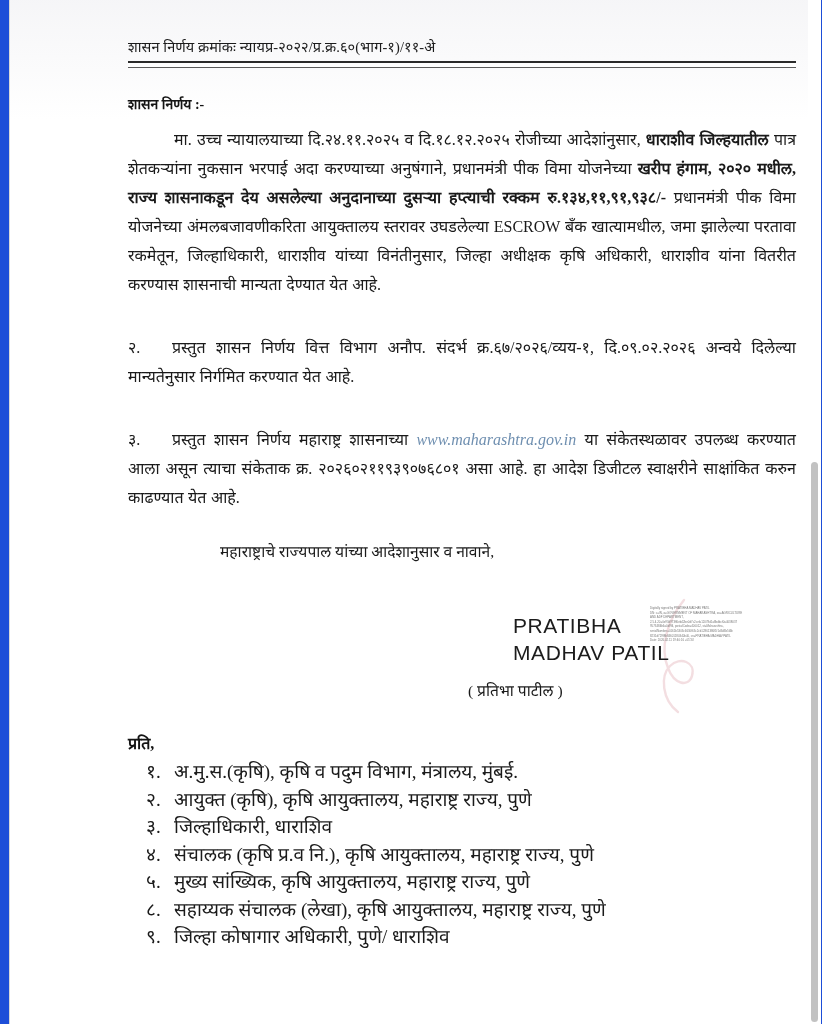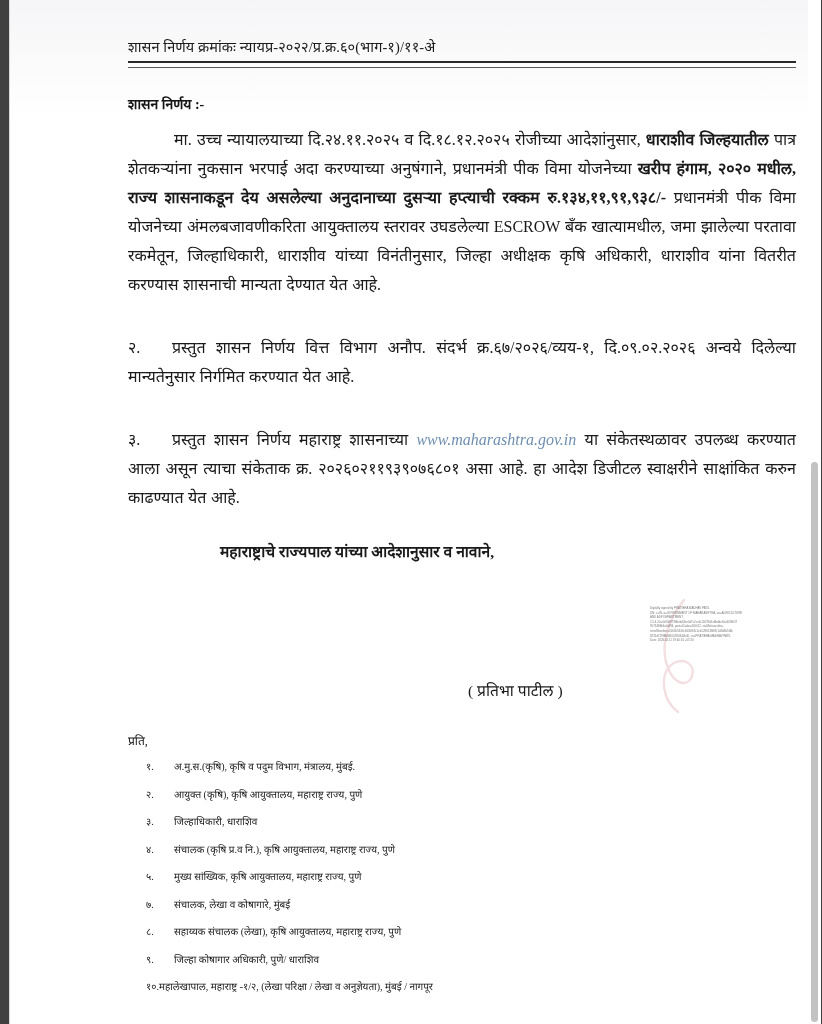--- a/index.html
+++ b/index.html
@@ -13,21 +13,21 @@
     height: 1024px;
     overflow: hidden;
     font-family: "Liberation Serif", "DejaVu Serif", serif;
   }
 
   
   .scan-frame {
     position: relative;
     width: 822px;
     height: 1024px;
-    background: #404040;
+    background: #1d4ed8;
     box-sizing: border-box;
   }
   .page {
     position: absolute;
     left: 9px;
     top: 0;
     width: 805px;
     height: 1024px;
     background: #ffffff;
     box-sizing: border-box;
@@ -95,21 +95,20 @@
     color: #6f8fb0;
     font-style: italic;
   }
 
   
   .order-by {
     margin-top: 28px;
     margin-left: 92px;
     font-size: 15.6px;
     color: #1a1a1a;
-    font-weight: bold;
   }
 
   
   .sig-wrap {
     position: relative;
     margin-top: 32px;
     height: 132px;
   }
   .sig-flourish {
     position: absolute;
@@ -152,31 +151,31 @@
     width: 340px;
     text-align: left;
     font-size: 15.6px;
     line-height: 26px;
     color: #1a1a1a;
   }
 
   
   .copies-title {
     margin-top: 6px;
-    font-size: 12px;
-    font-weight: normal;
+    font-size: 16px;
+    font-weight: bold;
     color: #141414;
   }
   ol.copies {
     list-style: none;
     margin: 4px 0 0 0;
     padding: 0 0 0 18px;
   }
   ol.copies li {
-    font-size: 10px;
+    font-size: 19px;
     line-height: 27.5px;
     color: #1a1a1a;
     white-space: nowrap;
   }
   ol.copies li .idx {
     display: inline-block;
     min-width: 28px;
   }
   ol.copies li.wide .idx { min-width: 0; }
 
@@ -218,20 +217,22 @@
         </div>
 
       <div class="order-by">महाराष्ट्राचे राज्यपाल यांच्या आदेशानुसार व नावाने,</div>
 
       <div class="sig-wrap">
 
         <svg class="sig-flourish" viewBox="0 0 70 120">
           <path d="M40 4 C22 26, 16 52, 24 72 C30 88, 44 92, 48 80 C52 66, 36 60, 26 70 C16 80, 18 104, 34 116" fill="none" stroke="#e8bfc4" stroke-width="2.4" stroke-linecap="round"></path>
         </svg>
 
+        <div class="sig-name" style="white-space:pre-line;">PRATIBHA
+MADHAV PATIL</div>
 
         <div class="sig-details">Digitally signed by PRATIBHA MADHAV PATIL
 DN: c=IN, o=GOVERNMENT OF MAHARASHTRA, ou=AGRICULTURE
 AND ADF DEPARTMENT,
 2.5.4.20=0e93d973ff0eb42be0d7c2cefa12078d1a8bdbcf0a4038037
 9573484b6a0d9f4, postalCode=400012, st=Maharashtra,
 serialNumber=0161b5303c6630f63c2cb12861386f1f1d3d3b5f4b
 8231d729f8b84601180340b40, cn=PRATIBHA MADHAV PATIL
 Date: 2026.02.11 19:40:16 +05'30'</div>
 
@@ -240,24 +241,22 @@
         </div>
       </div>
 
       <div class="copies-title">प्रति,</div>
       <ol class="copies" id="copies-list">
           <li><span class="idx">१.</span><span>अ.मु.स.(कृषि), कृषि व पदुम विभाग, मंत्रालय, मुंबई.</span></li>
           <li><span class="idx">२.</span><span>आयुक्त (कृषि), कृषि आयुक्तालय, महाराष्ट्र राज्य, पुणे</span></li>
           <li><span class="idx">३.</span><span>जिल्हाधिकारी, धाराशिव</span></li>
           <li><span class="idx">४.</span><span>संचालक (कृषि प्र.व नि.), कृषि आयुक्तालय, महाराष्ट्र राज्य, पुणे</span></li>
           <li><span class="idx">५.</span><span>मुख्य सांख्यिक, कृषि आयुक्तालय, महाराष्ट्र राज्य, पुणे</span></li>
-          <li><span class="idx">७.</span><span>संचालक, लेखा व कोषागारे, मुंबई</span></li>
           <li><span class="idx">८.</span><span>सहाय्यक संचालक (लेखा), कृषि आयुक्तालय, महाराष्ट्र राज्य, पुणे</span></li>
           <li><span class="idx">९.</span><span>जिल्हा कोषागार अधिकारी, पुणे/ धाराशिव</span></li>
-          <li class="wide"><span class="idx">१०.</span><span>महालेखापाल, महाराष्ट्र -१/२, (लेखा परिक्षा / लेखा व अनुज्ञेयता), मुंबई / नागपूर</span></li>
         </ol>
 
     </div>
   </div>
 
   <div class="scrollbar-track">
     <div class="scrollbar-thumb"></div>
   </div>
 </div>
 

